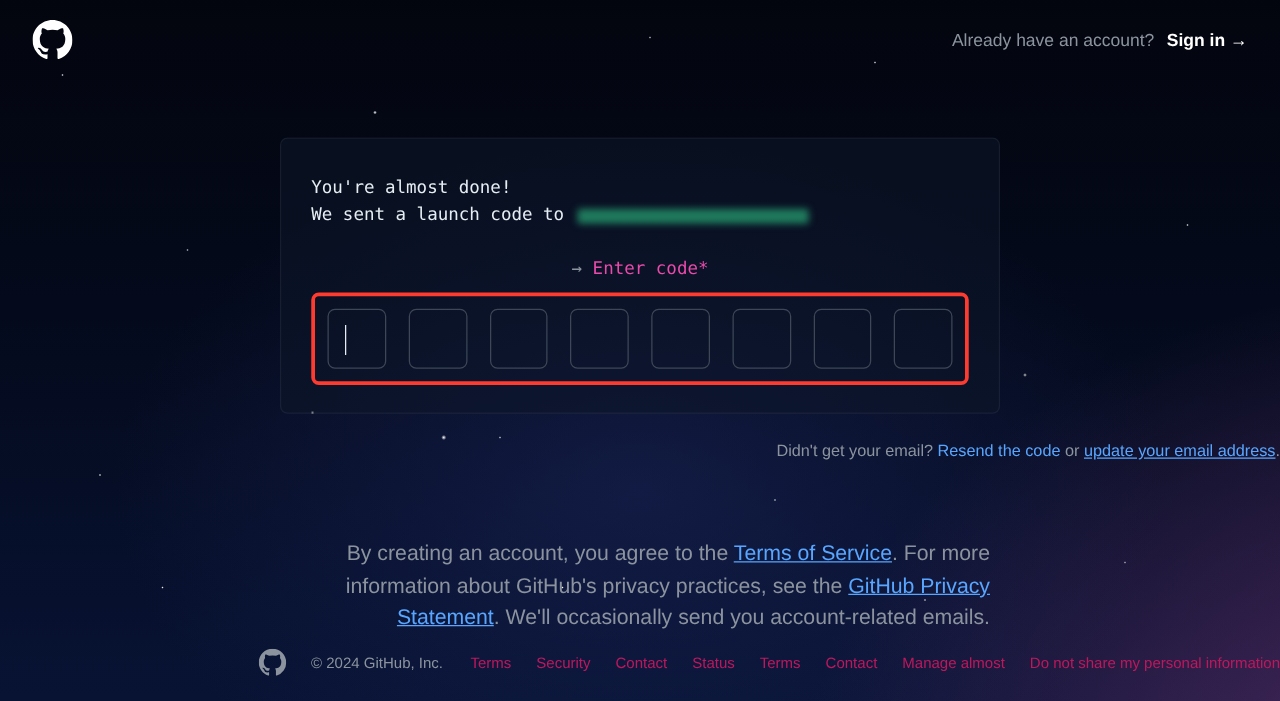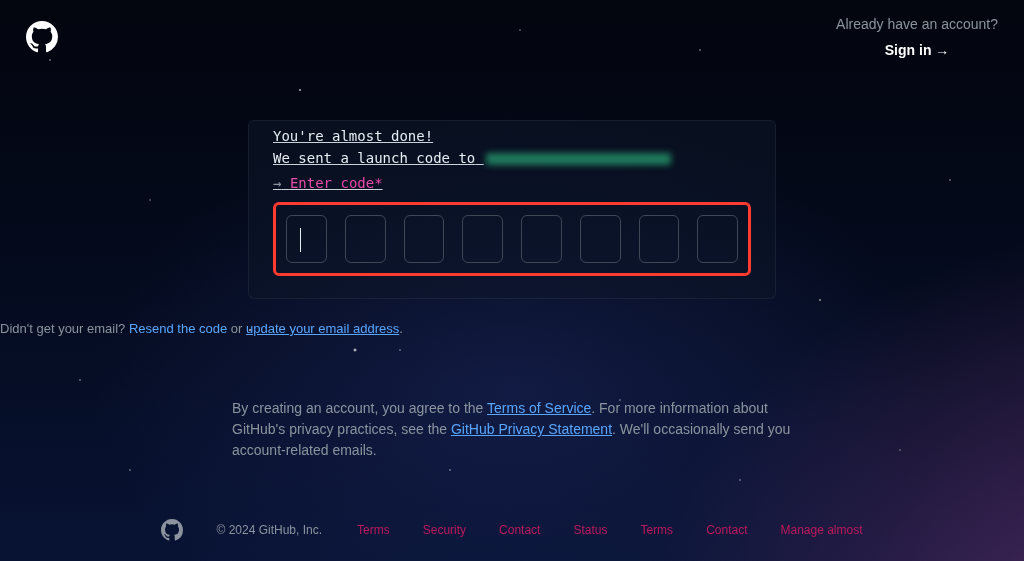--- a/index.html
+++ b/index.html
@@ -37,35 +37,34 @@
   }
 
   
   .top {
     position: relative;
     display:flex; align-items:center; justify-content:space-between;
     padding: 16px 26px 0 26px;
     z-index: 2;
   }
   .logo svg { width:32px; height:32px; fill:#fff; display:block; }
-  .topright { display:flex; align-items:center; gap:10px; font-size:14px;flex-direction:column; }
+  .topright { display:flex; align-items:center; gap:10px; font-size:14px; }
   .muted { color:#8b949e; }
   .signin { color:#fff; font-weight:600; text-decoration:none; }
 
   
   .card {
     position:relative;
-    width:528px;
+    width:576px;
     margin: 62px auto 0 auto;
     background: rgba(13,22,40,0.55);
     border: 1px solid rgba(255,255,255,0.06);
     border-radius:6px;
-    padding: 4px 24px 22px 24px;
+    padding: 28px 24px 22px 24px;
     z-index: 2;
-    text-decoration: underline;
   }
   .mono { font-family: ui-monospace, SFMono-Regular, Menlo, Consolas, monospace; font-size:14px; line-height:1.6; color:#e6edf3;}
   .redacted { display:inline-block; width:185px; height:12px; background:#1f7a5c; filter:blur(3px); border-radius:2px; vertical-align:middle; margin-left:2px;}
   .prompt { color:#8b949e; }
   .enter { color:#ea4aaa; font-weight:500;}
 
   .highlight {
     border:3px solid #ff3b30;
     border-radius:6px;
     padding: 10px 10px;
@@ -86,50 +85,50 @@
     text-align:center;
     outline:none;
   }
   .codebox.caret { position:relative; }
   .codebox.caret::after {
     content:""; position:absolute; left:13px; top:12px; width:1px; height:24px; background:#e6edf3;
   }
 
   
   .resend {
-    text-align:left;
+    text-align:right;
     margin-top:22px;
     font-size:13px;
     color:#8b949e;
     z-index:2; position:relative;
   }
   .link { color:#58a6ff; text-decoration:none; }
   .link.u { text-decoration:underline; }
 
   
   .legal {
     position:relative;
     width:560px;
     margin:62px auto 0 auto;
-    text-align:left;
-    font-size:14px;
+    text-align:right;
+    font-size:17px;
     line-height:1.5;
     color:#8b949e;
     z-index:2;
   }
   .legal .link { text-decoration:underline; }
 
   
   .footer {
     position:absolute;
     bottom:20px; left:0; right:0;
     display:flex;
-    justify-content:center;
+    justify-content:flex-end;
     align-items:center;
-    gap:33px;
+    gap:20px;
     font-size:12px;
     color:#8b949e;
     z-index:2;
   }
   .footer .flogo svg { width:22px; height:22px; fill:#8b949e; display:block;}
   .footer a { color:#be185d; text-decoration:none; }
   .footer .copy { margin-right:2px; }
 </style>
 </head>
 <body>
@@ -147,21 +146,21 @@
     <a href="#" class="signin">Sign in →</a>
   </div>
 </div>
 
 <div class="card">
   <div class="mono">You're almost done!</div>
   <div class="mono">
     <span>We sent a launch code to</span>
     <span class="redacted"></span>
   </div>
-  <div class="mono" style="margin-top:2px;">
+  <div class="mono" style="margin-top:20px;text-align:center;">
     <span class="prompt">→</span>
     <span class="enter">Enter code*</span>
   </div>
   <div class="highlight">
     <div class="codebox caret"></div>
     <div class="codebox"></div>
     <div class="codebox"></div>
     <div class="codebox"></div>
     <div class="codebox"></div>
     <div class="codebox"></div>
@@ -185,13 +184,14 @@
       </svg>
   </span>
   <span class="copy">© 2024 GitHub, Inc.</span>
   <a href="#">Terms</a>
   <a href="#">Security</a>
   <a href="#">Contact</a>
   <a href="#">Status</a>
   <a href="#">Terms</a>
   <a href="#">Contact</a>
   <a href="#">Manage almost</a>
+  <a href="#">Do not share my personal information</a>
 </div>
 
 </body></html>

